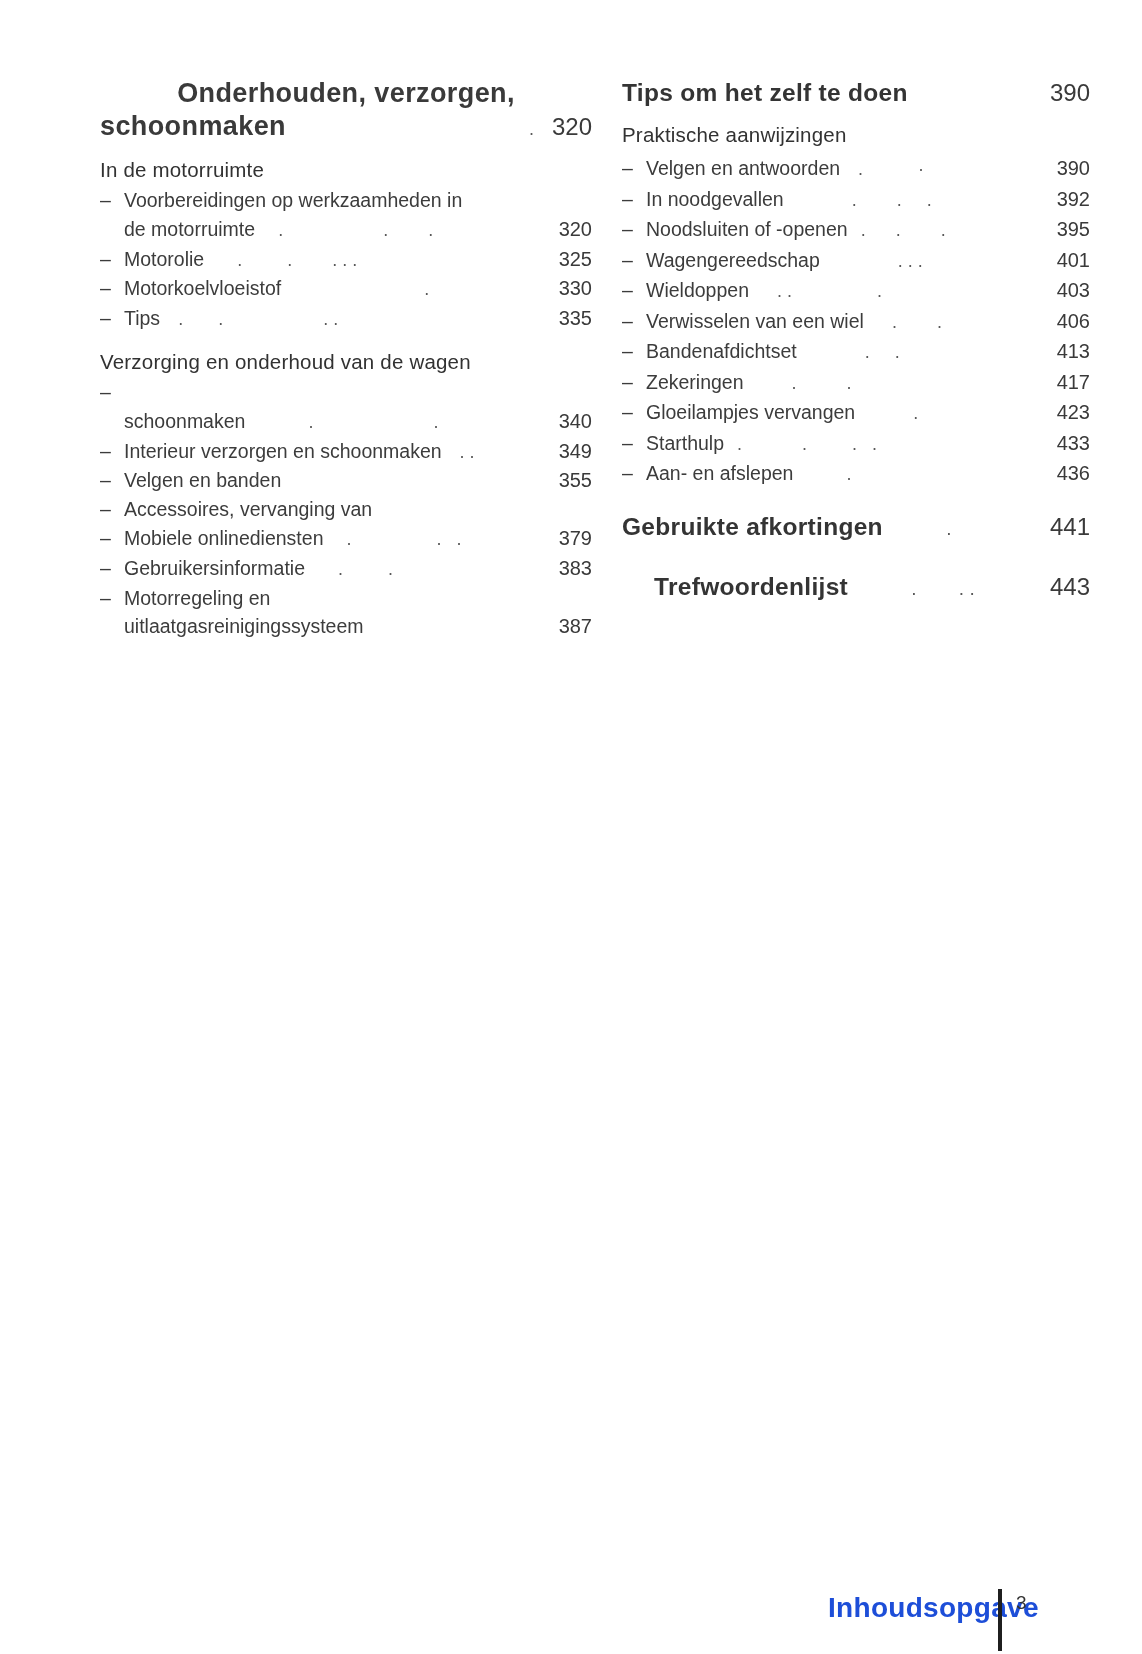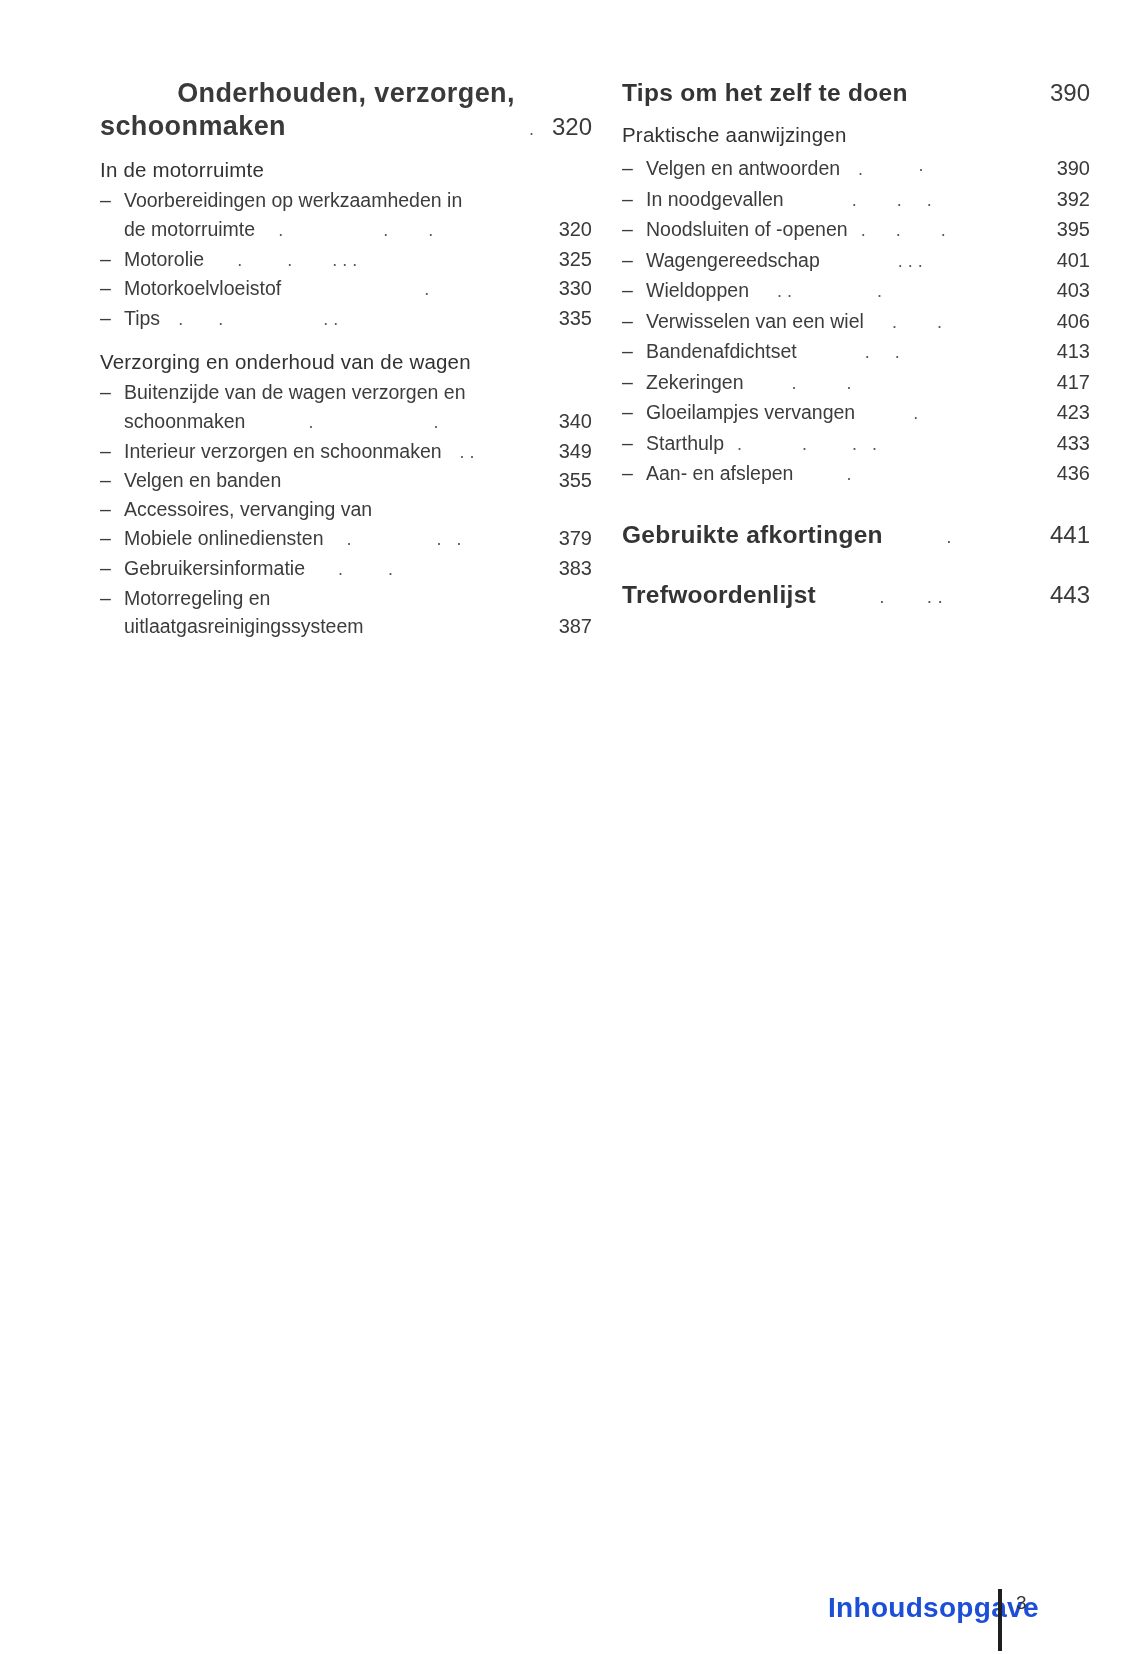--- a/index.html
+++ b/index.html
@@ -39,22 +39,22 @@
     font-size:18px;color:#585858;padding-left:8px;
   }
   .pg{min-width:48px;text-align:right;font-size:20px;color:#3a3a3a;flex:none;}
   .cont .dash{visibility:hidden;}
 
   .big-row{display:flex;align-items:baseline;gap:48px;}
   .r-title{font-size:24.5px;font-weight:bold;color:#343434;letter-spacing:0.3px;line-height:34px;}
   .r-title-pg{font-size:24px;font-weight:normal;color:#3a3a3a;}
   .r-sub{margin-top:10px;}
   .rows-right{margin-top:5px;}
-  .extra-abbr{margin-top:28px;}
-  .extra-index{margin-top:26px;}
+  .extra-abbr{margin-top:20px;}
+  .extra-index{margin-top:26px;margin-left:32px;}
   .extra-leader{flex:1;white-space:pre;overflow:hidden;font-size:19px;color:#585858;padding-left:10px;}
 
   .footer-label{
     position:absolute;left:828px;top:1592px;
     font-size:28px;font-weight:bold;color:#1d4ed8;letter-spacing:0.3px;
   }
   .footer-rule{
     position:absolute;left:998px;top:1589px;width:4px;height:62px;background:#1f1f1f;
   }
   .footer-page{
@@ -103,21 +103,20 @@
       <span class="txt">Tips</span>
       <span class="leader">  .       .                    . .</span>
       <span class="pg">335</span>
     </div>
   </div>
 
   <div class="sec-h">Verzorging en onderhoud van de wagen</div>
   <div class="rows">
     <div class="row">
       <span class="dash">–</span>
-      <span class="txt">Buitenzijde van de wagen verzorgen en</span>
       <span class="leader"></span>
       <span class="pg"></span>
     </div>
     <div class="row cont">
       <span class="dash"></span>
       <span class="txt">schoonmaken</span>
       <span class="leader">           .                        .</span>
       <span class="pg">340</span>
     </div>
     <div class="row">

